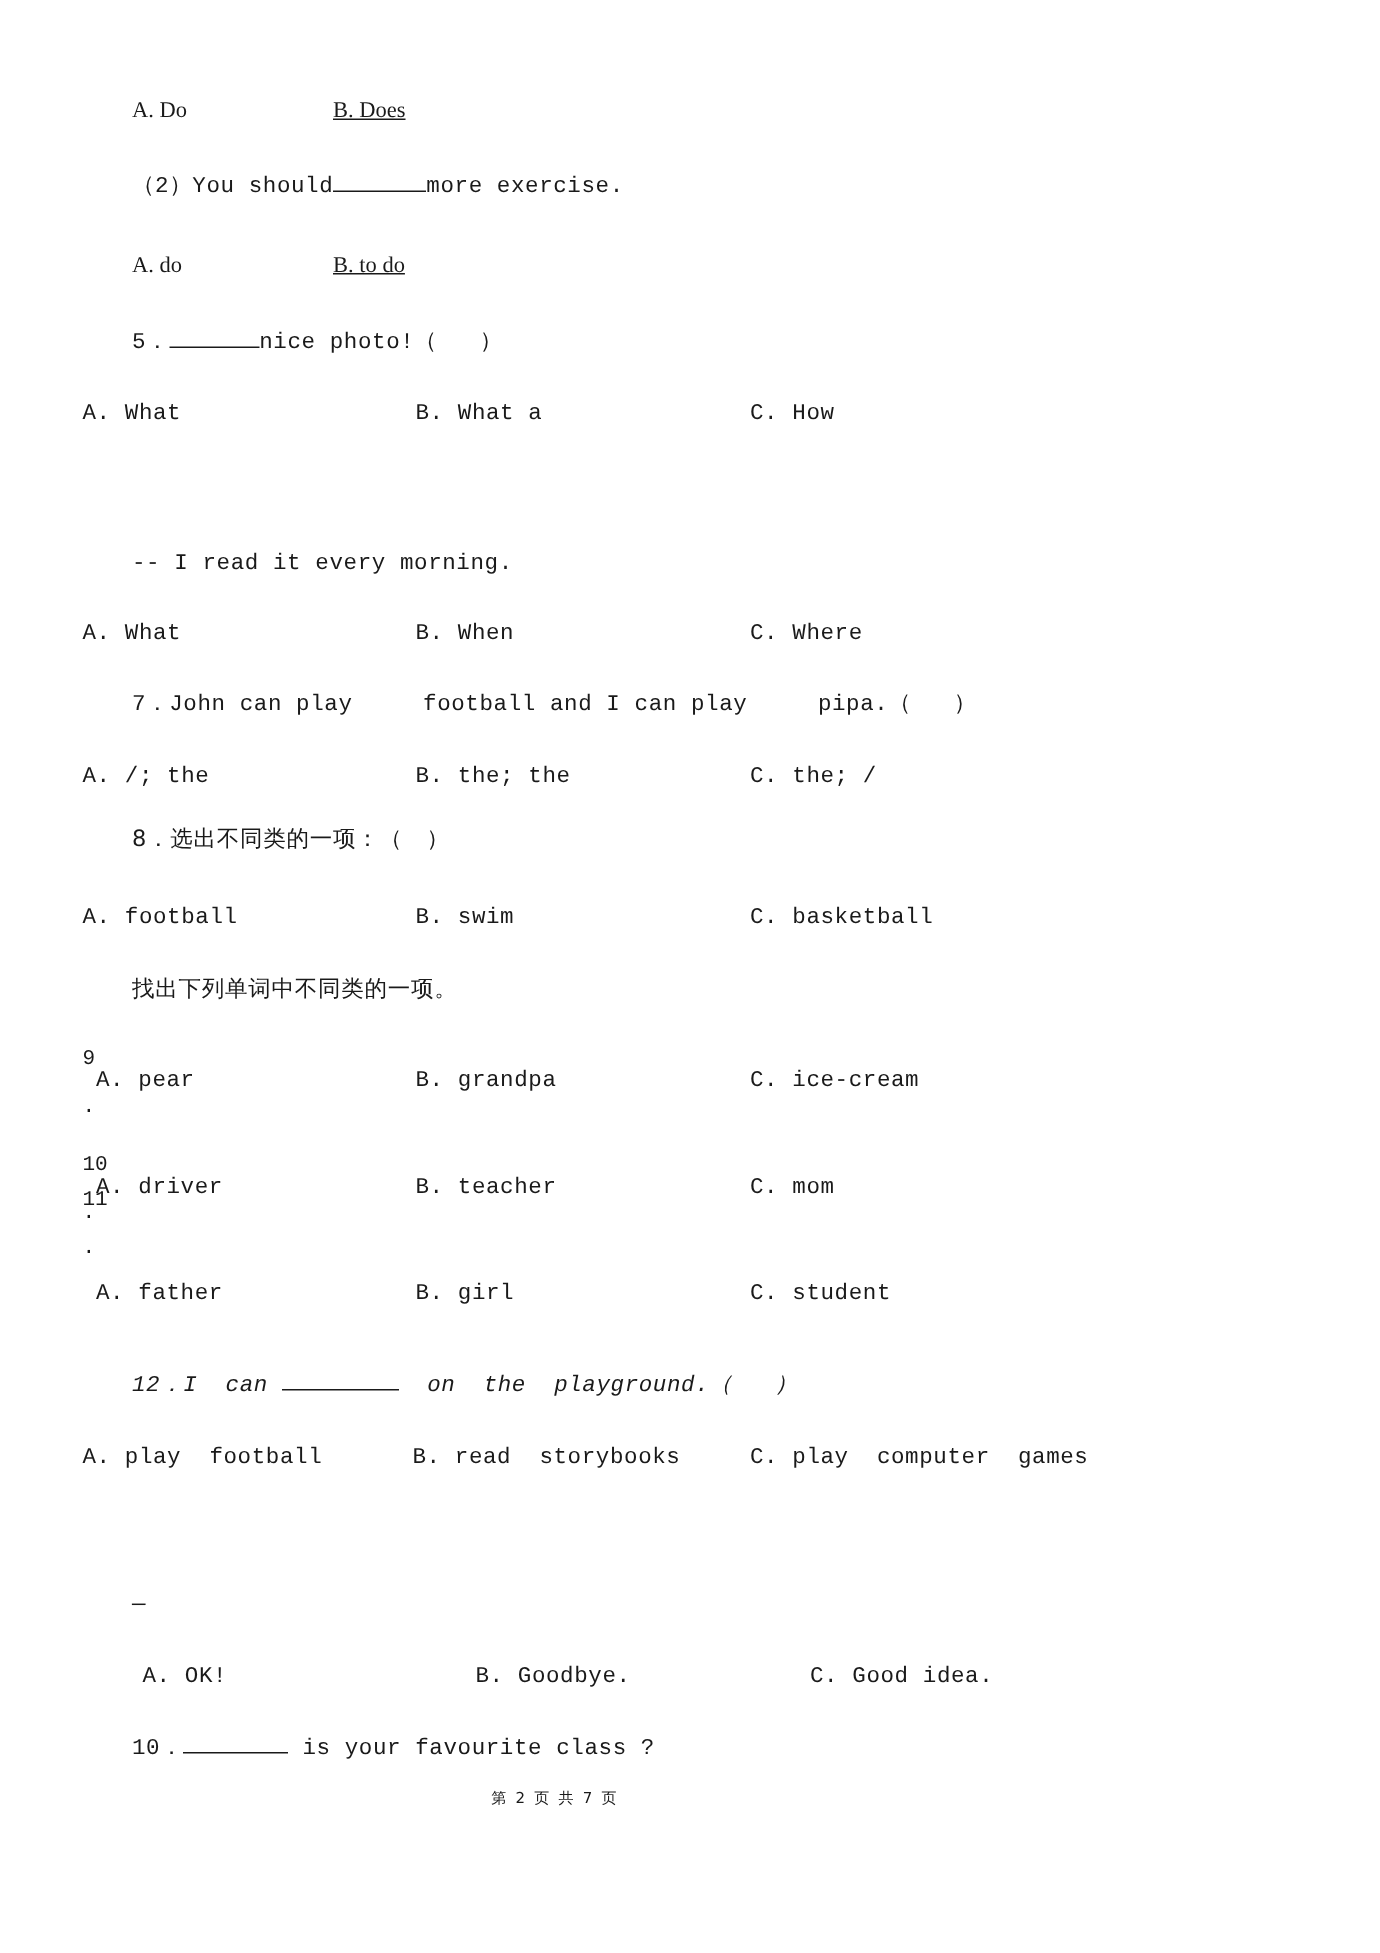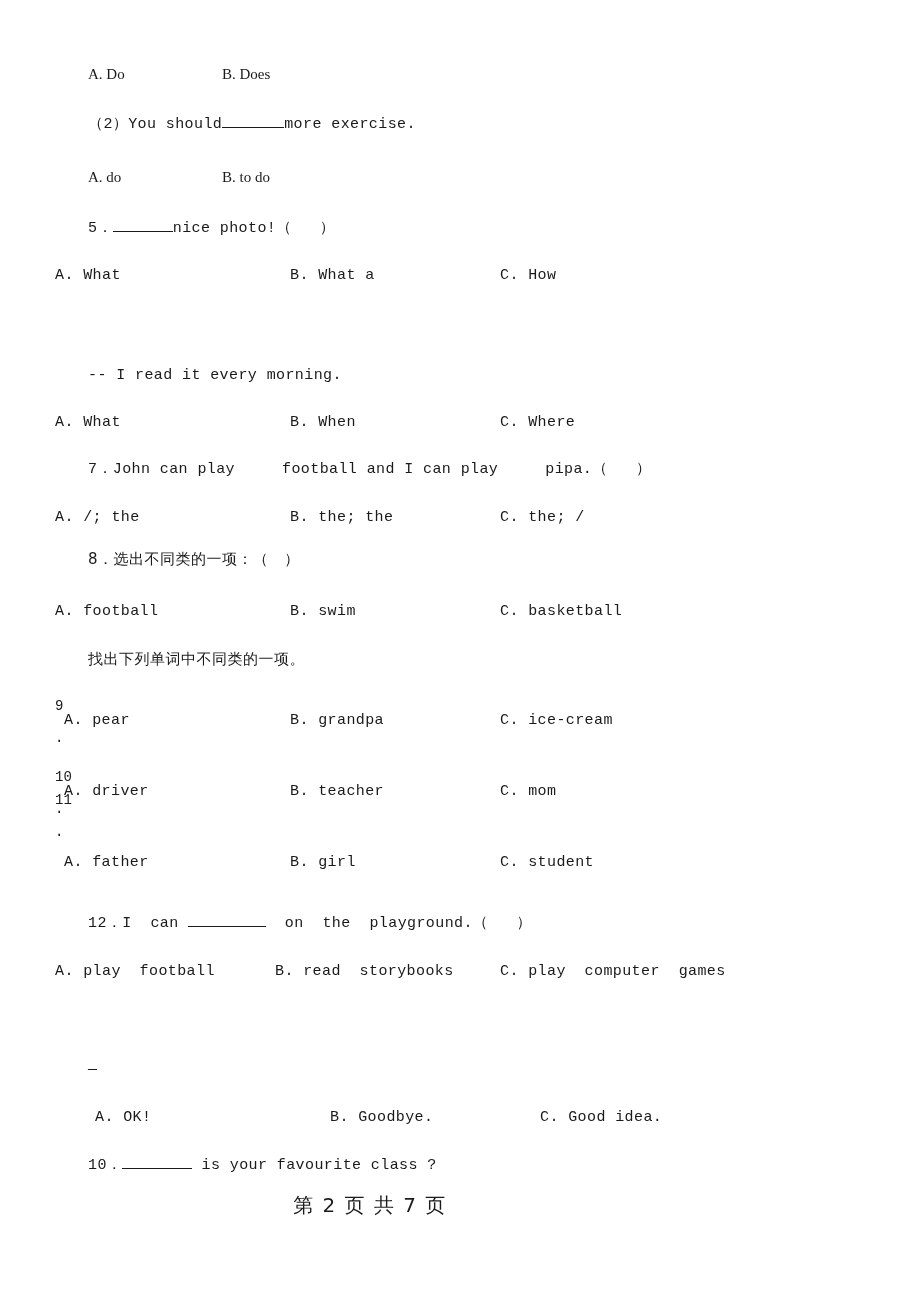--- a/index.html
+++ b/index.html
@@ -54,34 +54,34 @@
   .opt {
     position: absolute;
     white-space: pre;
     font-family: "Liberation Mono", "DejaVu Sans Mono", monospace;
     font-size: 15px;
     line-height: 20px;
     letter-spacing: 0.4px;
     color: #1a1a1a;
   }
   .opt.a { left: 55px; }
-  .opt.b { left: 290px; }
+  .opt.b { left: 277px; }
   .opt.c { left: 500px; }
 
   
   .opt-narrow {
     position: absolute;
     white-space: pre;
     font-family: "Liberation Serif", "DejaVu Serif", serif;
     font-size: 15px;
     line-height: 20px;
     color: #1a1a1a;
   }
   .opt-narrow.a { left: 88px; }
-  .opt-narrow.b { left: 222px; }
+  .opt-narrow.b { left: 222px; text-decoration: underline; }
 
   
   .stem {
     left: 88px;
   }
 
   
   .blank {
     display: inline-block;
     border-bottom: 1px solid #1a1a1a;
@@ -114,21 +114,21 @@
     font-size: 15px;
     color: #1a1a1a;
   }
 
   .footer {
     position: absolute;
     left: 0;
     width: 740px;
     text-align: center;
     font-family: "DejaVu Sans", "Liberation Sans", sans-serif;
-    font-size: 20px;
+    font-size: 10px;
     letter-spacing: 1.5px;
     color: #1a1a1a;
   }
 </style>
 </head>
 <body>
 
 <div class="page">
 
   <div class="optrow" style="top:64px;">
@@ -201,21 +201,21 @@
   <div class="numwrap" style="top:792px;">
     <span class="n">11</span>
     <span class="d">.</span>
   </div>
   <div class="optrow" style="top:853px;">
     <span class="opt numbered-opt a">A. father</span>
     <span class="opt b">B. girl</span>
     <span class="opt c">C. student</span>
   </div>
 
-  <div class="row stem mono" style="top:914px;"><span>12．I  can </span><span class="blank blank-78"></span><span>  on  the  playground.（   ）</span></div>
+  <div class="row stem mono" style="top:914px;font-style:italic;"><span>12．I  can </span><span class="blank blank-78"></span><span>  on  the  playground.（   ）</span></div>
 
   <div class="optrow" style="top:962px;">
     <span class="opt a">A. play  football</span>
     <span class="opt b" style="left:275px;">B. read  storybooks</span>
     <span class="opt c">C. play  computer  games</span>
   </div>
 
 
   <div class="emdash" style="top:1061px;">—</div>
 

